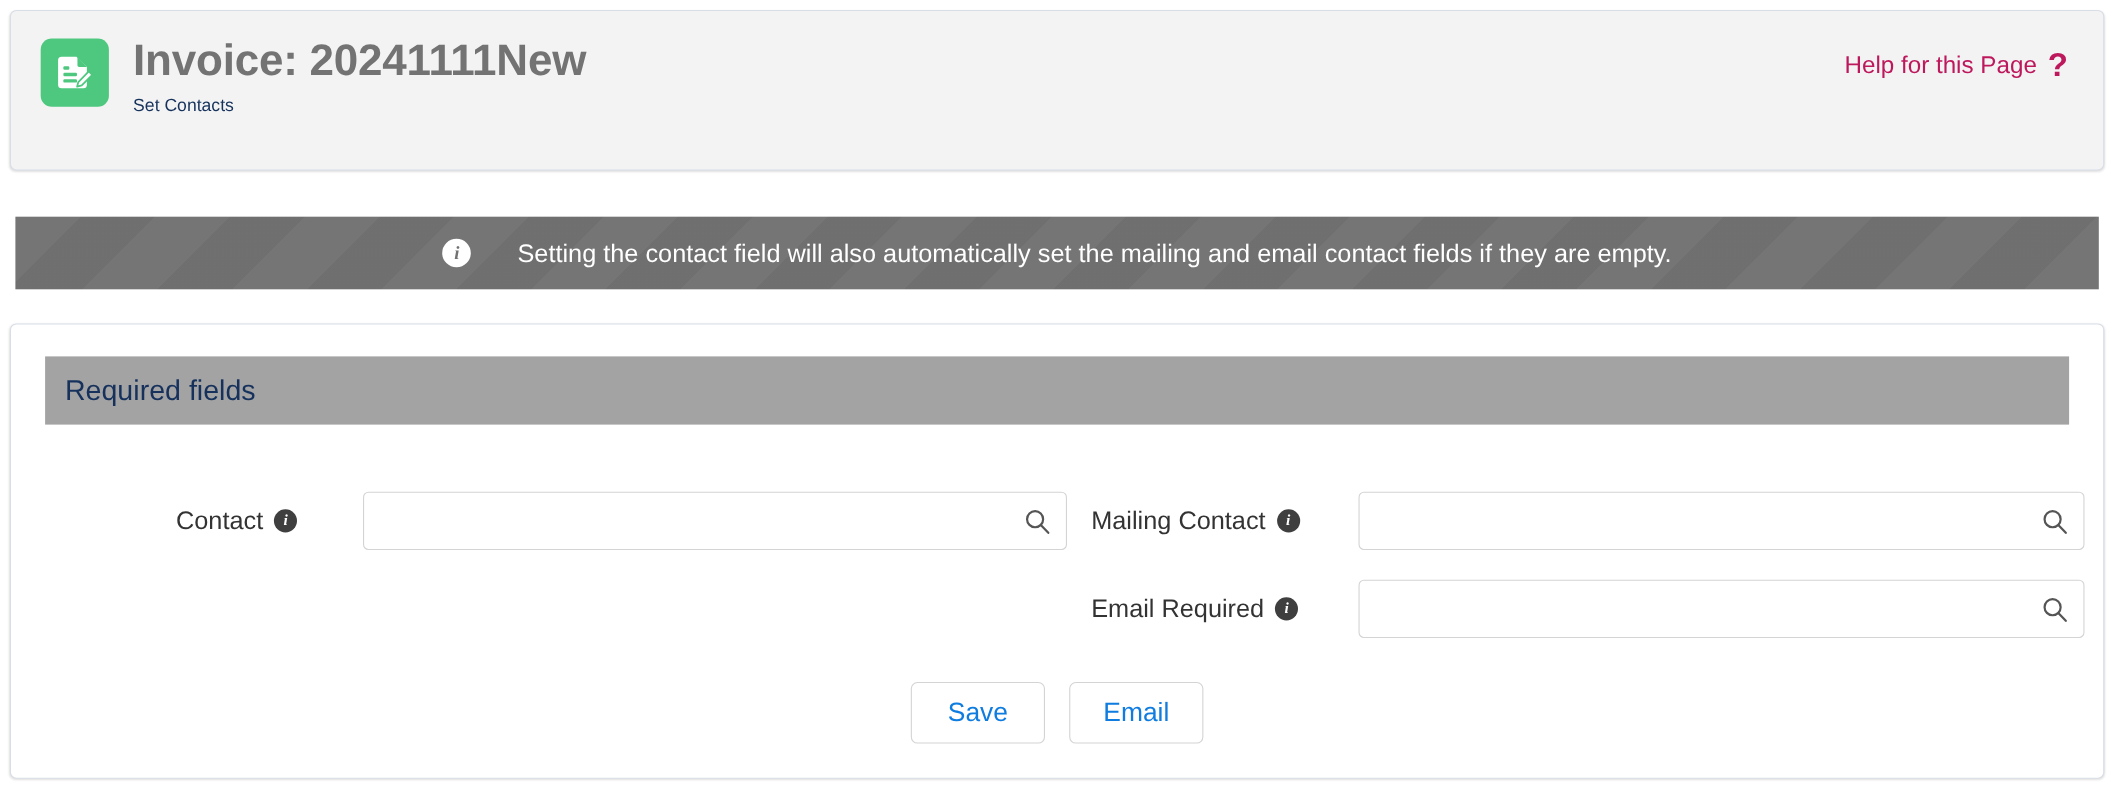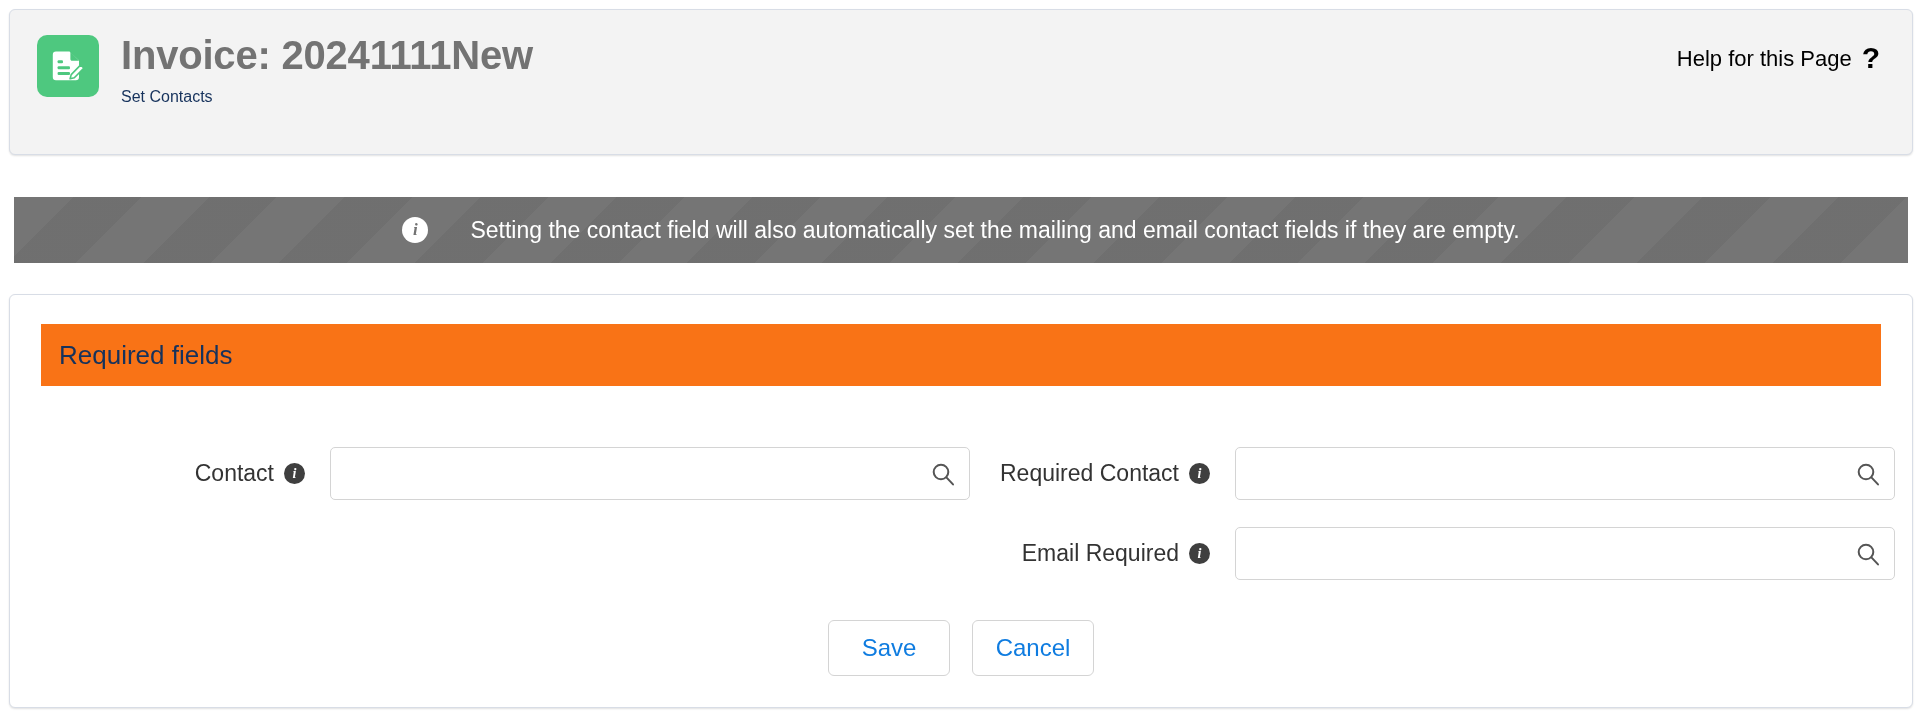--- a/index.html
+++ b/index.html
@@ -70,24 +70,25 @@
     line-height: 26px;
     margin-top: 6px;
     white-space: nowrap;
   }
 
   .help-link {
     position: absolute;
     right: 32px;
     top: 36px;
     font-size: 22px;
-    color: #000000;
+    color: #be185d;
     text-decoration: none;
     white-space: nowrap;
     display: flex;
+    align-items: center;
     gap: 10px;
     cursor: pointer;
   }
   .help-link .qmark {
     font-size: 30px;
     font-weight: bold;
     line-height: 22px;
     position: relative;
     top: 1px;
   }
@@ -153,21 +154,21 @@
     border-radius: 6px;
     box-shadow: 0 1px 2px rgba(0,0,0,0.12);
   }
 
   .section-header {
     position: absolute;
     left: 31px;
     top: 29px;
     width: 1840px;
     height: 62px;
-    background: #f97316;
+    background: #a3a3a3;
     display: flex;
     align-items: center;
   }
   .section-header-text {
     margin-left: 18px;
     font-size: 26px;
     color: #16325c;
     line-height: 30px;
   }
 
@@ -185,21 +186,20 @@
     align-items: center;
   }
 
   .field-label {
     font-size: 23px;
     color: #333333;
     text-align: right;
     white-space: nowrap;
     display: flex;
     align-items: center;
-    justify-content: flex-end;
     gap: 10px;
   }
 
   .info-dot {
     width: 21px;
     height: 21px;
     border-radius: 50%;
     background: #3f3f3f;
     color: #ffffff;
     font-size: 14px;
@@ -330,21 +330,21 @@
           <input class="lookup-input" type="text" value="" placeholder="" style="">
           <svg class="search-icon" viewBox="0 0 26 26" aria-hidden="true">
             <circle cx="11" cy="11" r="7.3" fill="none" stroke="#555555" stroke-width="2"></circle>
             <line x1="16.4" y1="16.4" x2="23" y2="23.4" stroke="#555555" stroke-width="2" stroke-linecap="round"></line>
           </svg>
         </div>
       </div>
 
       <div class="field-row row-mailing">
         <label class="field-label">
-          <span>Required Contact</span>
+          <span>Mailing Contact</span>
           <span class="info-dot">i</span>
         </label>
         <div class="lookup-wrap">
           <input class="lookup-input" type="text" value="" placeholder="" style="">
           <svg class="search-icon" viewBox="0 0 26 26" aria-hidden="true">
             <circle cx="11" cy="11" r="7.3" fill="none" stroke="#555555" stroke-width="2"></circle>
             <line x1="16.4" y1="16.4" x2="23" y2="23.4" stroke="#555555" stroke-width="2" stroke-linecap="round"></line>
           </svg>
         </div>
       </div>
@@ -361,16 +361,16 @@
             <line x1="16.4" y1="16.4" x2="23" y2="23.4" stroke="#555555" stroke-width="2" stroke-linecap="round"></line>
           </svg>
         </div>
       </div>
 
     </div>
   </div>
 
   <div class="actions">
     <button class="btn" type="button">Save</button>
-    <button class="btn" type="button">Cancel</button>
+    <button class="btn" type="button">Email</button>
   </div>
 
 </div>
 
 </body></html>

